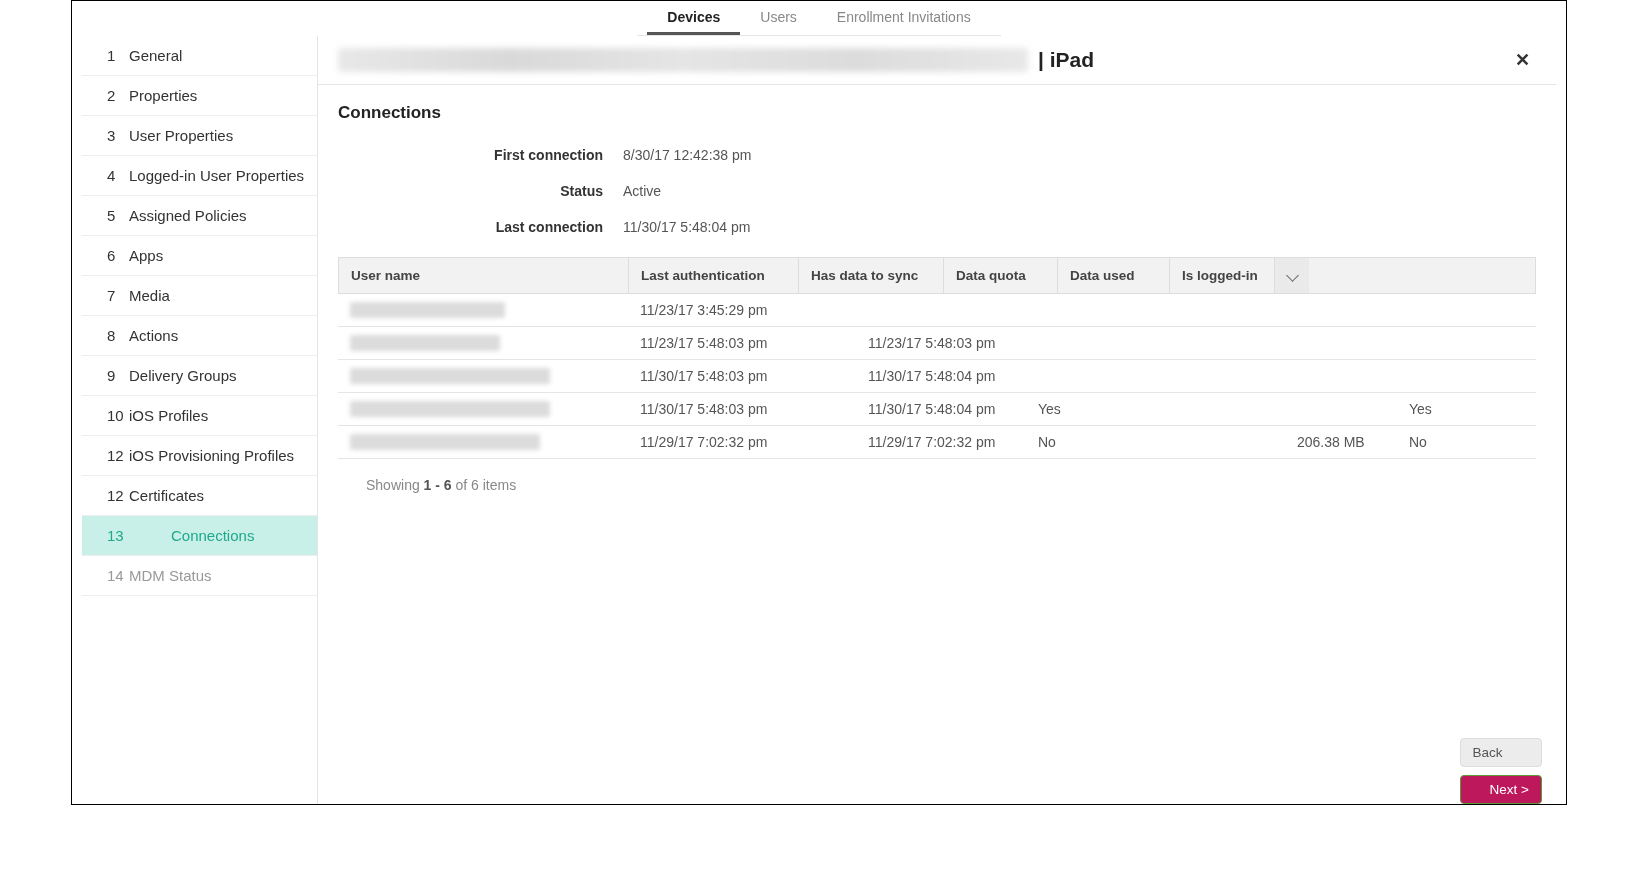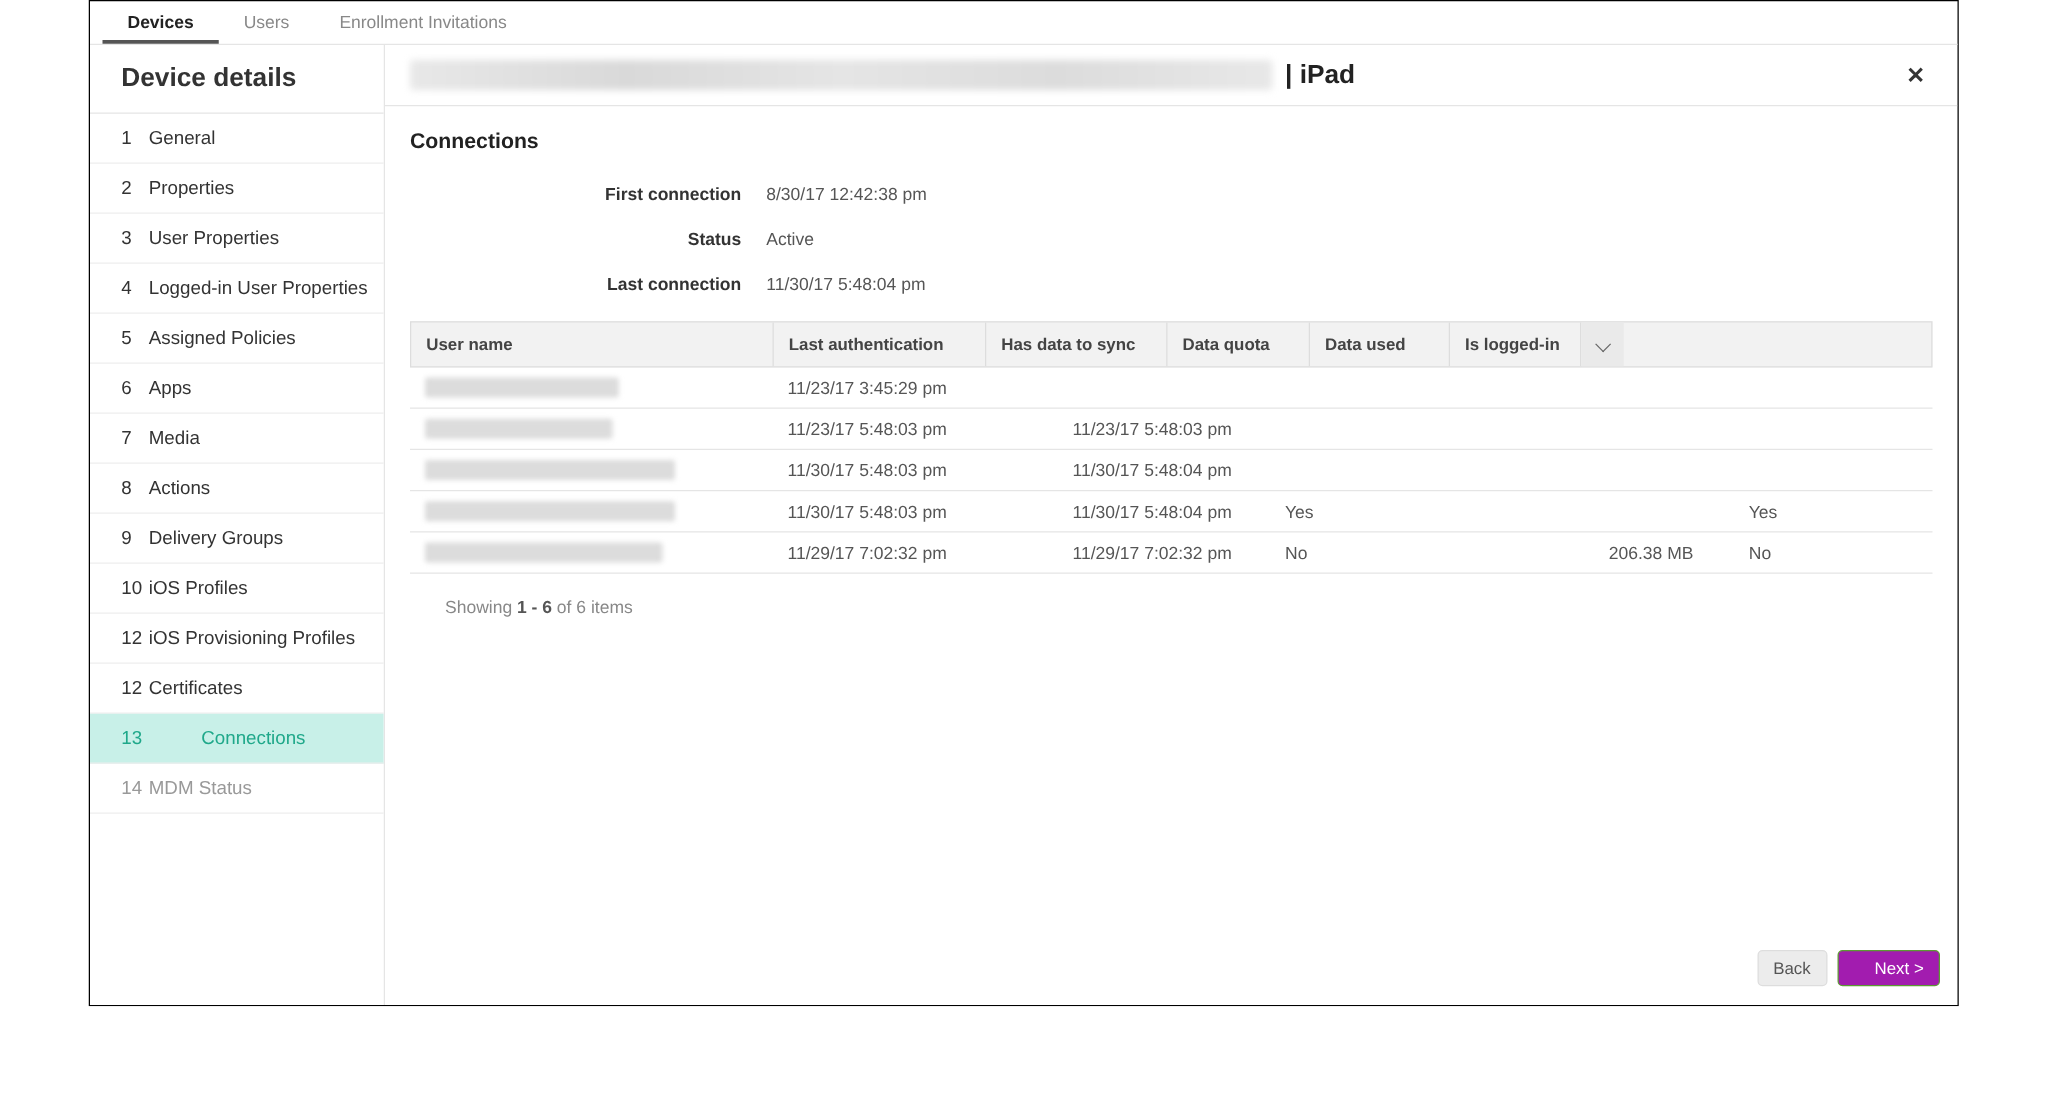--- a/index.html
+++ b/index.html
@@ -9,20 +9,21 @@
     color: #333;
     font-size: 14px;
   }
   .window {
     border: 1px solid #000;
     width: 1496px;
     height: 805px;
     margin: 0 auto;
     display: flex;
     flex-direction: column;
+    align-items: center;
   }
   .top-tabs {
     display: flex;
     border-bottom: 1px solid #e5e5e5;
     padding: 0 10px;
     height: 35px;
   }
   .top-tab {
     padding: 8px 20px 6px 20px;
     color: #888;
@@ -182,38 +183,39 @@
   }
   .pager {
     padding: 18px 0 0 28px;
     color: #888;
     font-size: 14px;
   }
   .pager b { color: #555; font-weight: 700; }
   .footer {
     position: absolute;
     right: 14px;
-    bottom: 15px;
+    bottom: 0;
     display: flex;
     gap: 8px;
+    flex-direction: column;
   }
   .btn {
     padding: 6px 12px;
     border-radius: 4px;
     font-size: 13.5px;
     cursor: pointer;
     border: 1px solid transparent;
   }
   .btn-back {
     background: #ececec;
     color: #555;
     border-color: #ddd;
   }
   .btn-next {
-    background: #a21caf;
+    background: #be185d;
     color: #fff;
     border-color: #5c9a33;
     padding-left: 29px;
   }
   .chev-down::before {
     content: "";
     display: inline-block;
     width: 8px; height: 8px;
     border-right: 1.5px solid #666;
     border-bottom: 1.5px solid #666;
@@ -226,21 +228,20 @@
 
 <div class="window">
   <div class="top-tabs">
     <div class="top-tab active">Devices</div>
     <div class="top-tab">Users</div>
     <div class="top-tab">Enrollment Invitations</div>
   </div>
 
   <div class="body">
     <div class="sidebar">
-      <div class="sidebar-title">Device details</div>
       <div id="sidebar-items">
           <div class="sidebar-item">
             <span class="num">1</span>
             <span>General</span>
           </div>
           <div class="sidebar-item">
             <span class="num">2</span>
             <span>Properties</span>
           </div>
           <div class="sidebar-item">

